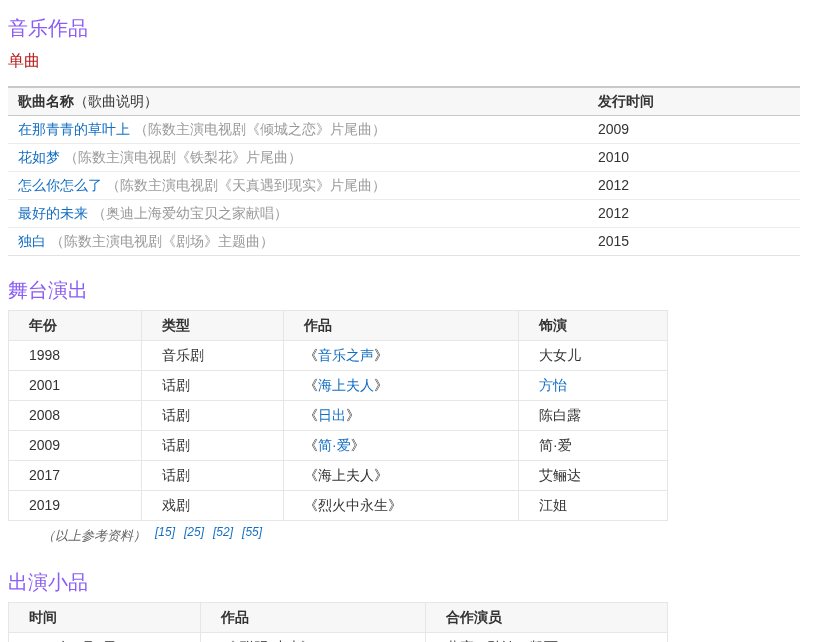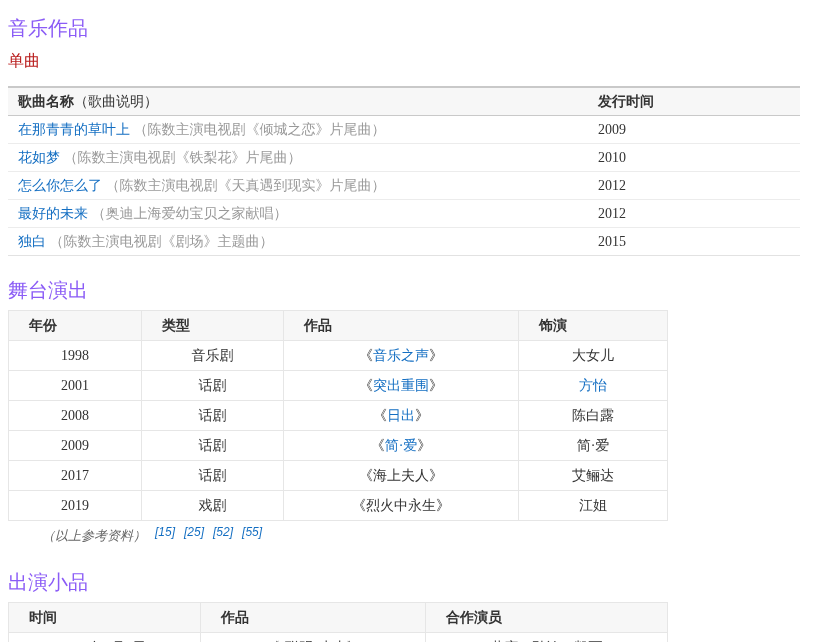--- a/index.html
+++ b/index.html
@@ -36,21 +36,21 @@
     color:#b91c1c;
     line-height:19px;
     margin:11px 0 16px 0;
   }
   .h2.spaced{margin-top:23px;margin-bottom:8px;}
   .h2.spaced2{margin-top:27px;margin-bottom:8px;}
 
   a{color:var(--link);text-decoration:none;cursor:pointer;}
 
   
-  table{border-collapse:collapse;table-layout:fixed;font-family:Liberation Serif, serif;}
+  table{border-collapse:collapse;table-layout:fixed;}
   .singles{
     width:792px;
     border-top:2px solid var(--border-mid);
   }
   .singles th{
     text-align:left;
     font-weight:bold;
     background:var(--header-bg);
     border-bottom:1px solid var(--border-mid);
     padding:4px 10px;
@@ -72,21 +72,21 @@
   }
   .grid th{
     text-align:left;
     font-weight:bold;
     background:var(--header-bg);
     border:1px solid var(--grid-border);
     padding:5px 20px;
     line-height:19px;
   }
   .grid td{
-    text-align:center;
+    text-align:left;
     border:1px solid var(--grid-border);
     padding:5px 20px;
     line-height:19px;
   }
 
   
   .refs-line{
     margin:7px 0 0 34px;
     font-style:italic;
     color:var(--ref-gray);
@@ -162,21 +162,21 @@
   <tbody id="stage-body">
       <tr>
         <td>1998</td>
         <td>音乐剧</td>
         <td><span>《</span><a>音乐之声</a><span>》</span></td>
         <td><span>大女儿</span></td>
       </tr>
       <tr>
         <td>2001</td>
         <td>话剧</td>
-        <td><span>《</span><a>突出重围</a><span>》</span></td>
+        <td><span>《</span><a>海上夫人</a><span>》</span></td>
         <td><a>方怡</a></td>
       </tr>
       <tr>
         <td>2008</td>
         <td>话剧</td>
         <td><span>《</span><a>日出</a><span>》</span></td>
         <td><span>陈白露</span></td>
       </tr>
       <tr>
         <td>2009</td>

